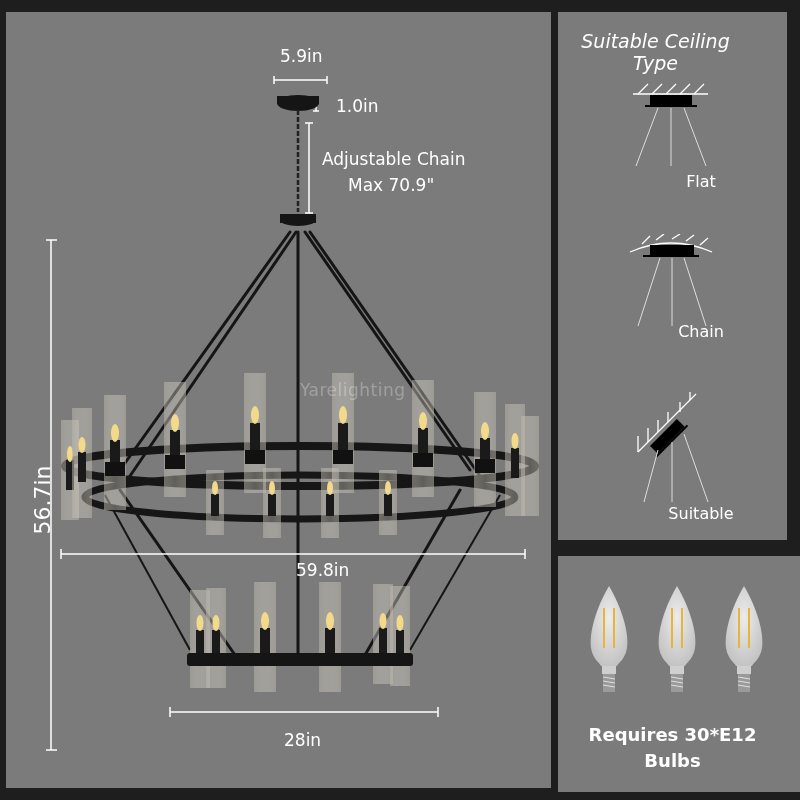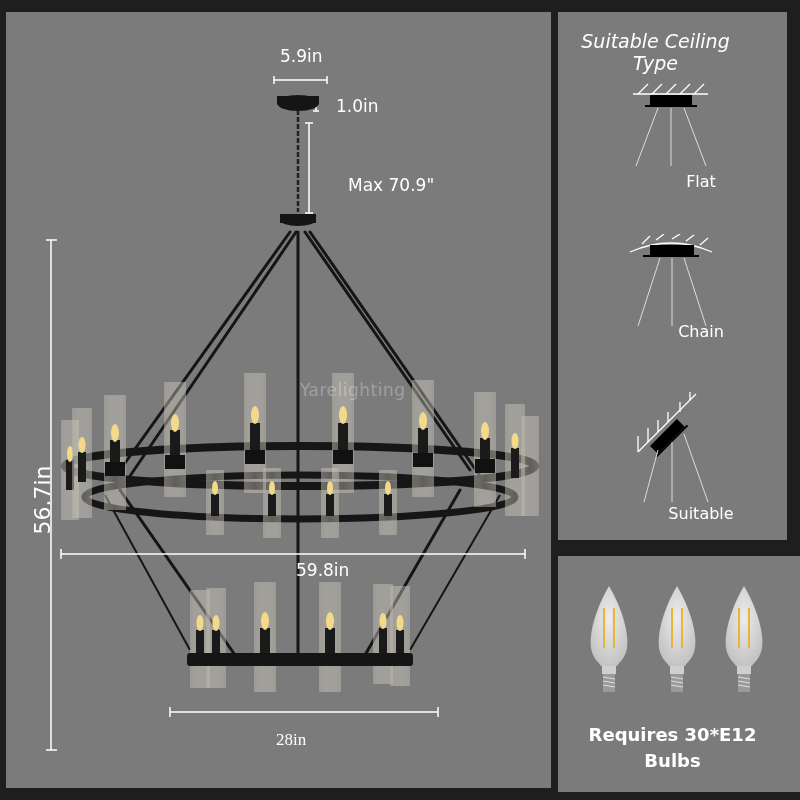--- a/index.html
+++ b/index.html
@@ -206,24 +206,25 @@
       <line x1="170" y1="712" x2="438" y2="712"></line>
       <line x1="170" y1="707" x2="170" y2="717"></line>
       <line x1="438" y1="707" x2="438" y2="717"></line>
     </g>
   </svg>
 
   <div class="watermark" style="left:294px;top:368px;">Yarelighting</div>
 
   <div class="dim-text" style="left:274px;top:34px;">5.9in</div>
   <div class="dim-text" style="left:330px;top:84px;">1.0in</div>
+  <div class="dim-text" style="left:316px;top:137px;">Adjustable Chain</div>
   <div class="dim-text" style="left:342px;top:163px;">Max 70.9"</div>
   <div id="h-label">56.7in</div>
   <div class="dim-text" style="left:262px;top:548px;margin-left:28px;">59.8in</div>
-  <div class="dim-text" style="left:270px;top:718px;font-family:Liberation Serif, serif;">28in</div>
+  <div class="dim-text" style="left:278px;top:718px;">28in</div>
 </div>
 
 <div id="ceiling-panel" class="panel">
   <div class="title">Suitable Ceiling Type</div>
 
   <svg class="abs" style="left:70px;top:70px" width="90" height="92">
     <g stroke="#fff" stroke-width="1.3">
       <line x1="5" y1="12" x2="80" y2="12"></line>
       <line x1="10" y1="12" x2="20" y2="2"></line>
         <line x1="24" y1="12" x2="34" y2="2"></line>

